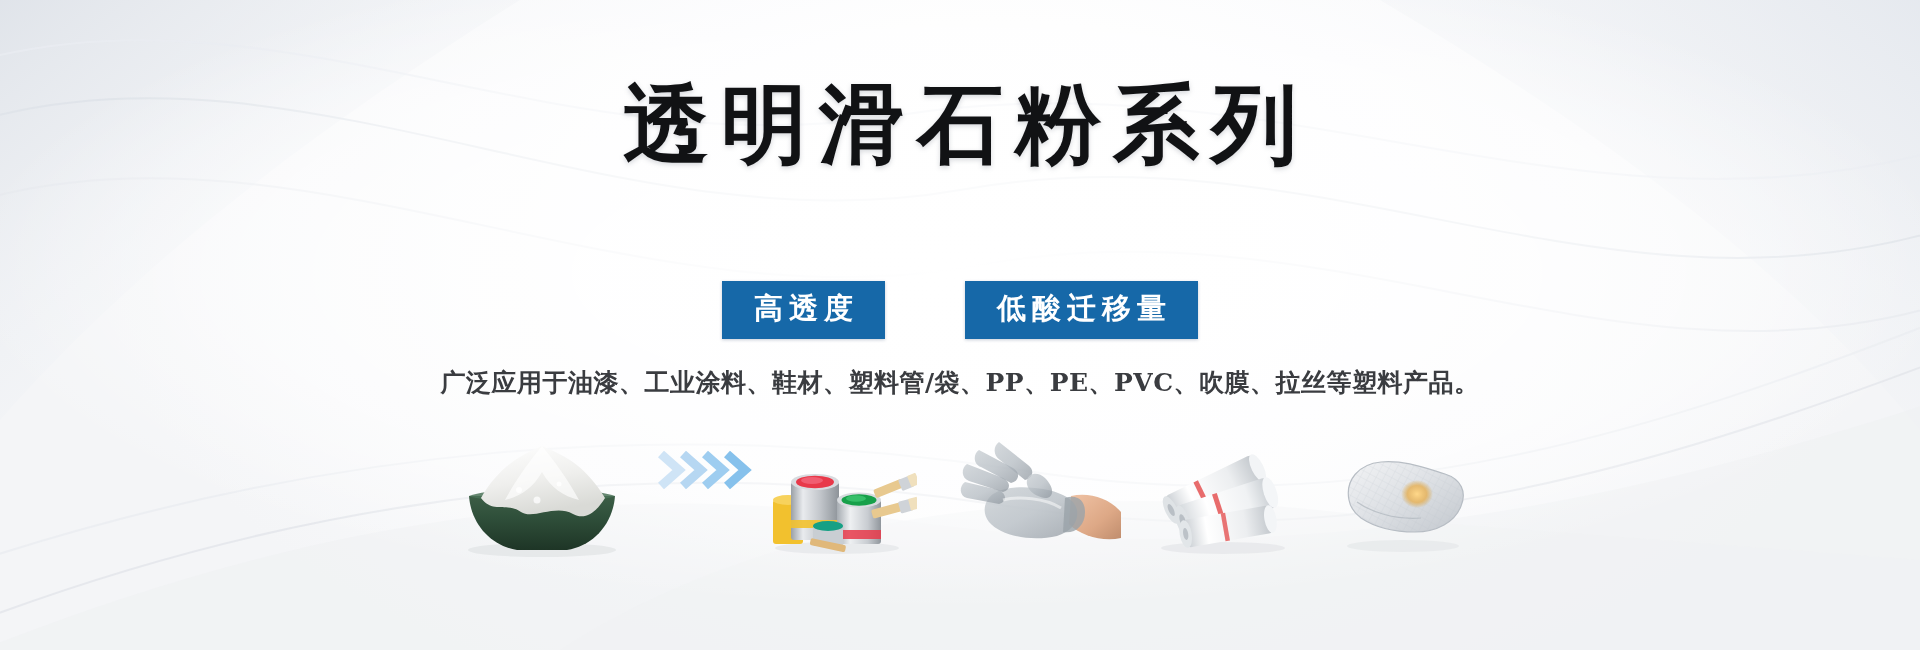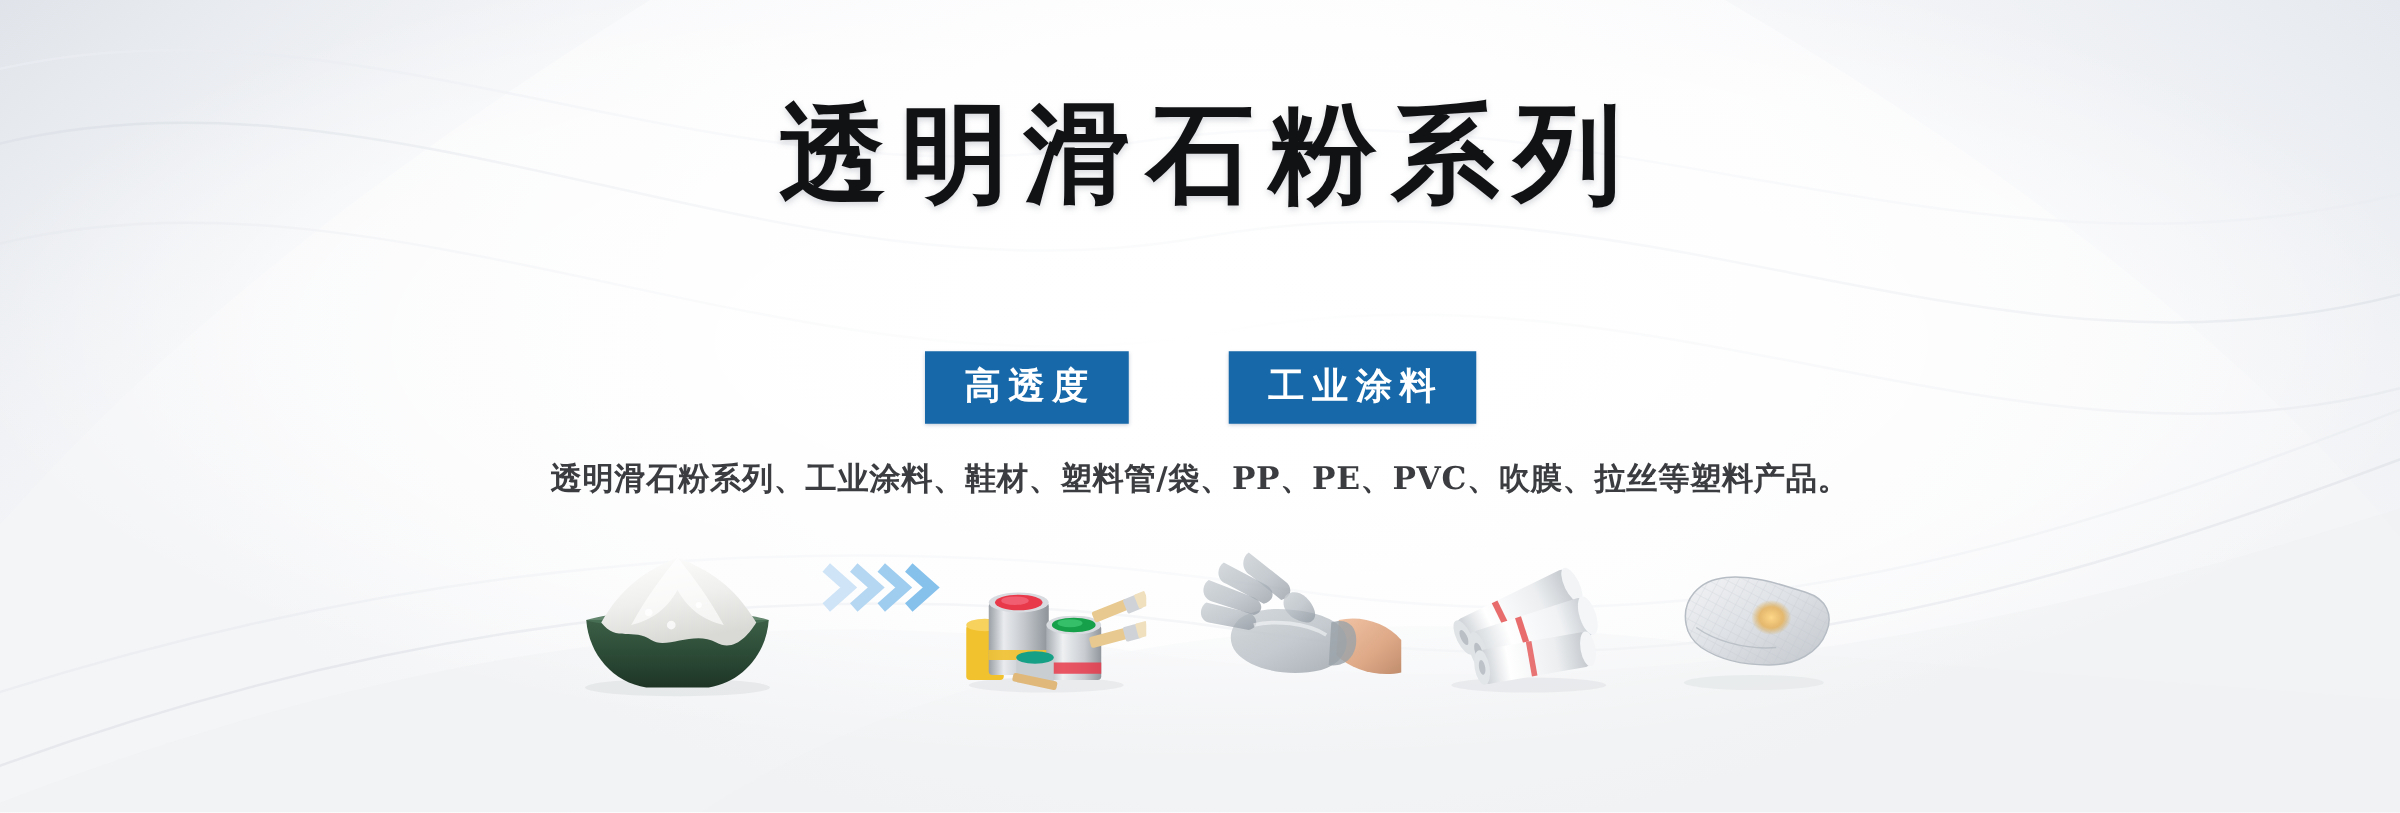--- a/index.html
+++ b/index.html
@@ -95,24 +95,24 @@
     <path d="M-20,560 C320,450 660,415 1020,470 C1370,525 1660,430 1940,320" fill="none" stroke="#e8ebef" stroke-width="2" opacity="0.7"></path>
 
     <path d="M560,650 C760,520 1050,470 1400,520 L1920,560 L1920,650 Z" fill="#f0f1f4" opacity="0.6"></path>
     <rect x="0" y="0" width="1920" height="650" fill="url(#glow)"></rect>
   </svg>
 
   <div class="title">透明滑石粉系列</div>
 
   <div class="badges">
     <div class="badge">高透度</div>
-    <div class="badge">工业涂料</div>
+    <div class="badge">低酸迁移量</div>
   </div>
 
-  <div class="subtitle">透明滑石粉系列、工业涂料、鞋材、塑料管/袋、PP、PE、PVC、吹膜、拉丝等塑料产品。</div>
+  <div class="subtitle">广泛应用于油漆、工业涂料、鞋材、塑料管/袋、PP、PE、PVC、吹膜、拉丝等塑料产品。</div>
 
   <div class="product-row">
 
     <div class="prod prod-bowl">
       <svg viewBox="0 0 190 120" width="190" height="120" aria-hidden="true">
         <defs>
           <linearGradient id="powder" x1="0" y1="0" x2="0.3" y2="1">
             <stop offset="0%" stop-color="#ffffff"></stop>
             <stop offset="55%" stop-color="#efefed"></stop>
             <stop offset="100%" stop-color="#d9dad6"></stop>

